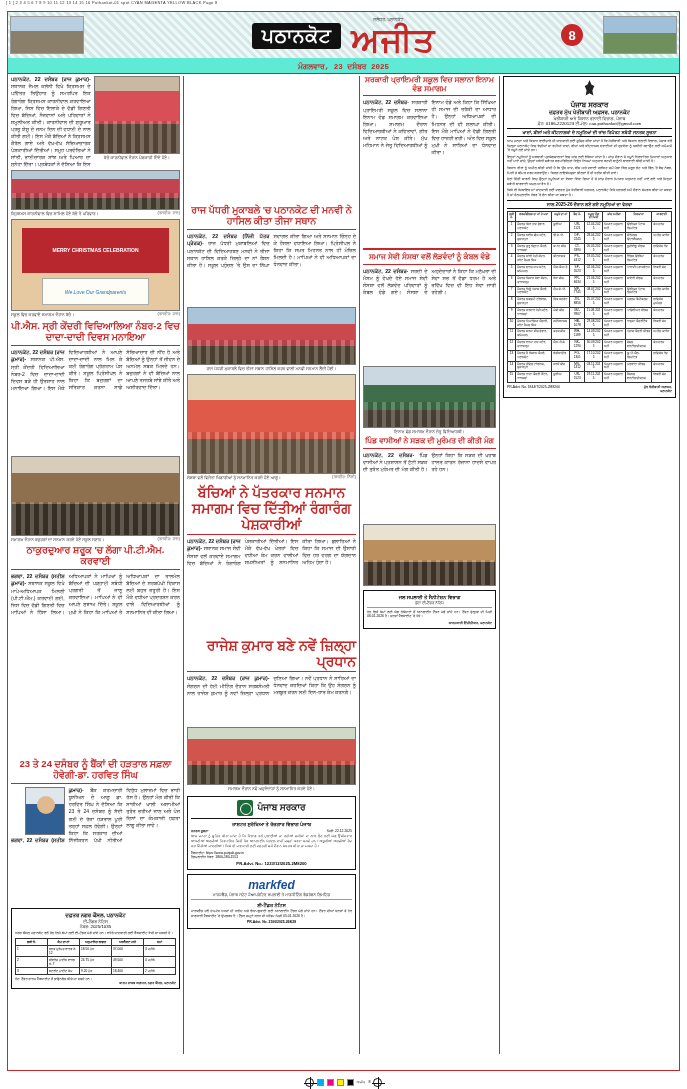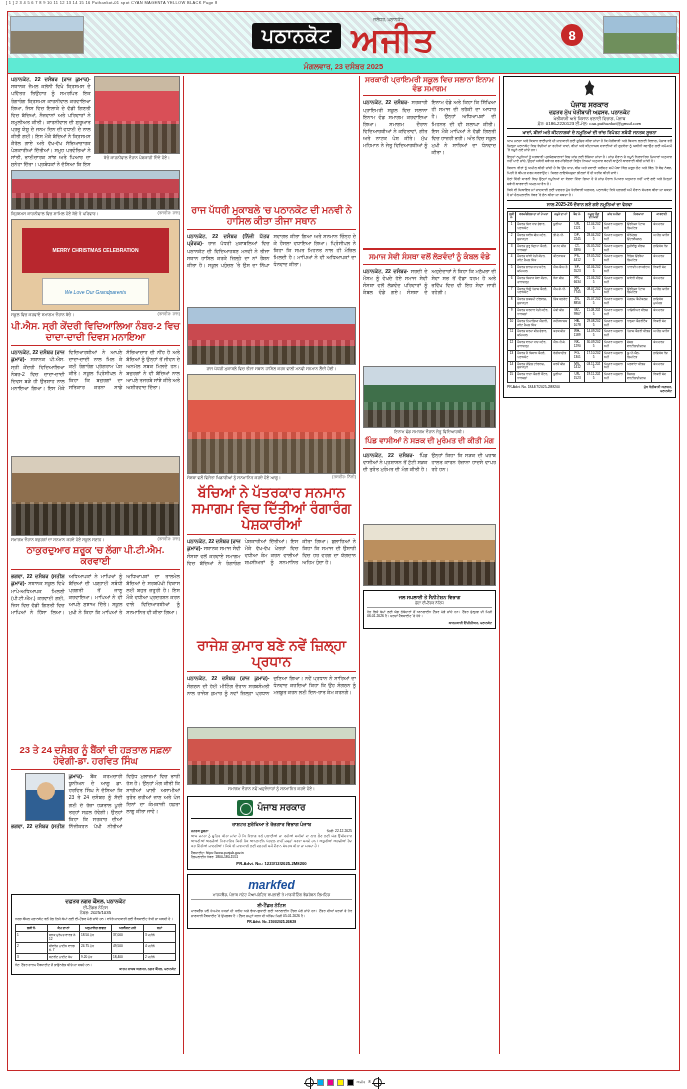--- a/index.html
+++ b/index.html
@@ -93,20 +93,21 @@
     background: #c62828; color: #fff;
     font-size: 13px; font-weight: bold;
     display: flex; align-items: center; justify-content: center;
   }
   .mast-date {
     position: absolute; left: 0; right: 0; bottom: 1px;
     text-align: center;
     font-size: 7.5px;
     color: #c62828;
     font-weight: bold;
+    font-family: Liberation Mono, monospace;
   }
   
   .body-wrap {
     display: flex;
     height: 980px;
     padding-top: 2px;
   }
   .col {
     padding: 0 3px;
   }
@@ -379,21 +380,21 @@
           <div class="caption" style="text-align:left;">ਸਮਾਗਮ ਦੌਰਾਨ ਬਜ਼ੁਰਗਾਂ ਦਾ ਸਨਮਾਨ ਕਰਦੇ ਹੋਏ ਸਕੂਲ ਸਟਾਫ਼।</div>
           <div class="credit">(ਤਸਵੀਰ: ਰਾਜ)</div>
         </div>
 
         <div class="hl hl-l" style="margin-top:3px;">ਠਾਕੁਰਦੁਆਰ ਸ਼ਰੂਕ 'ਚ ਲੱਗਾ ਪੀ.ਟੀ.ਐਮ. ਕਰਵਾਈ</div>
         <div class="body-text cols3" style="height:168px;">
           <span class="dateline">ਭਗਵਾ, 22 ਦਸੰਬਰ (ਸਤੀਸ਼ ਕੁਮਾਰ)-</span>
           <span>ਸਥਾਨਕ ਸਕੂਲ ਵਿਖੇ ਮਾਪੇ-ਅਧਿਆਪਕ ਮਿਲਣੀ (ਪੀ.ਟੀ.ਐਮ.) ਕਰਵਾਈ ਗਈ, ਜਿਸ ਵਿਚ ਵੱਡੀ ਗਿਣਤੀ ਵਿਚ ਮਾਪਿਆਂ ਨੇ ਹਿੱਸਾ ਲਿਆ। ਅਧਿਆਪਕਾਂ ਨੇ ਮਾਪਿਆਂ ਨੂੰ ਬੱਚਿਆਂ ਦੀ ਪੜ੍ਹਾਈ ਸਬੰਧੀ ਪ੍ਰਗਤੀ ਤੋਂ ਜਾਣੂ ਕਰਵਾਇਆ। ਮਾਪਿਆਂ ਨੇ ਵੀ ਆਪਣੇ ਸੁਝਾਅ ਦਿੱਤੇ। ਸਕੂਲ ਮੁਖੀ ਨੇ ਕਿਹਾ ਕਿ ਮਾਪਿਆਂ ਤੇ ਅਧਿਆਪਕਾਂ ਦਾ ਤਾਲਮੇਲ ਬੱਚਿਆਂ ਦੇ ਸਰਬਪੱਖੀ ਵਿਕਾਸ ਲਈ ਬਹੁਤ ਜ਼ਰੂਰੀ ਹੈ। ਇਸ ਮੌਕੇ ਵਧੀਆ ਪ੍ਰਦਰਸ਼ਨ ਕਰਨ ਵਾਲੇ ਵਿਦਿਆਰਥੀਆਂ ਨੂੰ ਸਨਮਾਨਿਤ ਵੀ ਕੀਤਾ ਗਿਆ।</span>
         </div>
 
-        <div class="hl hl-l" style="margin-top:4px;">23 ਤੇ 24 ਦਸੰਬਰ ਨੂੰ ਬੈਂਕਾਂ ਦੀ ਹੜਤਾਲ ਸਫ਼ਲਾ ਹੋਵੇਗੀ-ਡਾ. ਹਰਵਿਤ ਸਿੰਘ</div>
+        <div class="hl hl-l" style="margin-top:18px;">23 ਤੇ 24 ਦਸੰਬਰ ਨੂੰ ਬੈਂਕਾਂ ਦੀ ਹੜਤਾਲ ਸਫ਼ਲਾ ਹੋਵੇਗੀ-ਡਾ. ਹਰਵਿਤ ਸਿੰਘ</div>
         <div class="body-text cols3" style="height:118px;">
           <div class="portrait"></div>
           <span class="dateline">ਭਗਵਾ, 22 ਦਸੰਬਰ (ਸਤੀਸ਼ ਕੁਮਾਰ)-</span>
           <span>ਬੈਂਕ ਕਰਮਚਾਰੀ ਯੂਨੀਅਨ ਦੇ ਆਗੂ ਡਾ. ਹਰਵਿਤ ਸਿੰਘ ਨੇ ਦੱਸਿਆ ਕਿ 23 ਤੇ 24 ਦਸੰਬਰ ਨੂੰ ਸੱਦੀ ਗਈ ਦੋ ਰੋਜ਼ਾ ਹੜਤਾਲ ਪੂਰੀ ਤਰ੍ਹਾਂ ਸਫ਼ਲ ਹੋਵੇਗੀ। ਉਨ੍ਹਾਂ ਕਿਹਾ ਕਿ ਸਰਕਾਰ ਦੀਆਂ ਨਿੱਜੀਕਰਨ ਪੱਖੀ ਨੀਤੀਆਂ ਵਿਰੁੱਧ ਮੁਲਾਜ਼ਮਾਂ ਵਿਚ ਭਾਰੀ ਰੋਸ ਹੈ। ਉਨ੍ਹਾਂ ਮੰਗ ਕੀਤੀ ਕਿ ਸਾਰੀਆਂ ਖਾਲੀ ਅਸਾਮੀਆਂ ਤੁਰੰਤ ਭਰੀਆਂ ਜਾਣ ਅਤੇ ਪੰਜ ਦਿਨਾਂ ਦਾ ਕੰਮਕਾਜੀ ਹਫ਼ਤਾ ਲਾਗੂ ਕੀਤਾ ਜਾਵੇ।</span>
         </div>
 
         <div class="notice">
           <div class="notice-sub">ਦਫ਼ਤਰ ਨਗਰ ਕੌਂਸਲ, ਪਠਾਨਕੋਟ</div>
           <div class="notice-sub2">ਈ-ਟੈਂਡਰ ਨੋਟਿਸ</div>
           <div class="notice-sub2">ਨੰਬਰ: 2025/1035</div>
@@ -459,21 +460,21 @@
           <div class="caption" style="text-align:left;">ਸੰਸਥਾ ਵਲੋਂ ਵਿਜੇਤਾ ਖਿਡਾਰੀਆਂ ਨੂੰ ਸਨਮਾਨਿਤ ਕਰਦੇ ਹੋਏ ਆਗੂ।</div>
           <div class="credit">(ਤਸਵੀਰ: ਨਿੱਜੀ)</div>
         </div>
 
         <div class="hl hl-m" style="margin-top:3px;">ਬੱਚਿਆਂ ਨੇ ਪੱਤਰਕਾਰ ਸਨਮਾਨ ਸਮਾਗਮ ਵਿਚ ਦਿੱਤੀਆਂ ਰੰਗਾਰੰਗ ਪੇਸ਼ਕਾਰੀਆਂ</div>
         <div class="body-text cols3" style="height:96px;">
           <span class="dateline">ਪਠਾਨਕੋਟ, 22 ਦਸੰਬਰ (ਰਾਜ ਕੁਮਾਰ)-</span>
           <span>ਸਥਾਨਕ ਸਮਾਜ ਸੇਵੀ ਸੰਸਥਾ ਵਲੋਂ ਕਰਵਾਏ ਸਮਾਗਮ ਵਿਚ ਬੱਚਿਆਂ ਨੇ ਰੰਗਾਰੰਗ ਪੇਸ਼ਕਾਰੀਆਂ ਦਿੱਤੀਆਂ। ਇਸ ਮੌਕੇ ਵੱਖ-ਵੱਖ ਖੇਤਰਾਂ ਵਿਚ ਵਧੀਆ ਕੰਮ ਕਰਨ ਵਾਲੀਆਂ ਸ਼ਖ਼ਸੀਅਤਾਂ ਨੂੰ ਸਨਮਾਨਿਤ ਕੀਤਾ ਗਿਆ। ਬੁਲਾਰਿਆਂ ਨੇ ਕਿਹਾ ਕਿ ਸਮਾਜ ਦੀ ਉਸਾਰੀ ਵਿਚ ਹਰ ਵਰਗ ਦਾ ਯੋਗਦਾਨ ਅਹਿਮ ਹੁੰਦਾ ਹੈ।</span>
         </div>
 
-        <div class="hl hl-m" style="margin-top:3px;">ਰਾਜੇਸ਼ ਕੁਮਾਰ ਬਣੇ ਨਵੇਂ ਜ਼ਿਲ੍ਹਾ ਪ੍ਰਧਾਨ</div>
+        <div class="hl hl-m" style="margin-top:3px;text-align:right;">ਰਾਜੇਸ਼ ਕੁਮਾਰ ਬਣੇ ਨਵੇਂ ਜ਼ਿਲ੍ਹਾ ਪ੍ਰਧਾਨ</div>
         <div class="body-text cols2" style="height:50px;">
           <span class="dateline">ਪਠਾਨਕੋਟ, 22 ਦਸੰਬਰ (ਰਾਜ ਕੁਮਾਰ)-</span>
           <span>ਸੰਗਠਨ ਦੀ ਹੋਈ ਮੀਟਿੰਗ ਦੌਰਾਨ ਸਰਬਸੰਮਤੀ ਨਾਲ ਰਾਜੇਸ਼ ਕੁਮਾਰ ਨੂੰ ਨਵਾਂ ਜ਼ਿਲ੍ਹਾ ਪ੍ਰਧਾਨ ਚੁਣਿਆ ਗਿਆ। ਨਵੇਂ ਪ੍ਰਧਾਨ ਨੇ ਸਾਰਿਆਂ ਦਾ ਧੰਨਵਾਦ ਕਰਦਿਆਂ ਕਿਹਾ ਕਿ ਉਹ ਸੰਗਠਨ ਨੂੰ ਮਜ਼ਬੂਤ ਕਰਨ ਲਈ ਦਿਨ-ਰਾਤ ਕੰਮ ਕਰਨਗੇ।</span>
         </div>
 
         <div class="photo grp8" style="height:58px; margin-top:2px;">
           <div class="facepile"></div>
         </div>
         <div class="caption">ਸਮਾਗਮ ਦੌਰਾਨ ਨਵੇਂ ਅਹੁਦੇਦਾਰਾਂ ਨੂੰ ਸਨਮਾਨਿਤ ਕਰਦੇ ਹੋਏ।</div>
 

